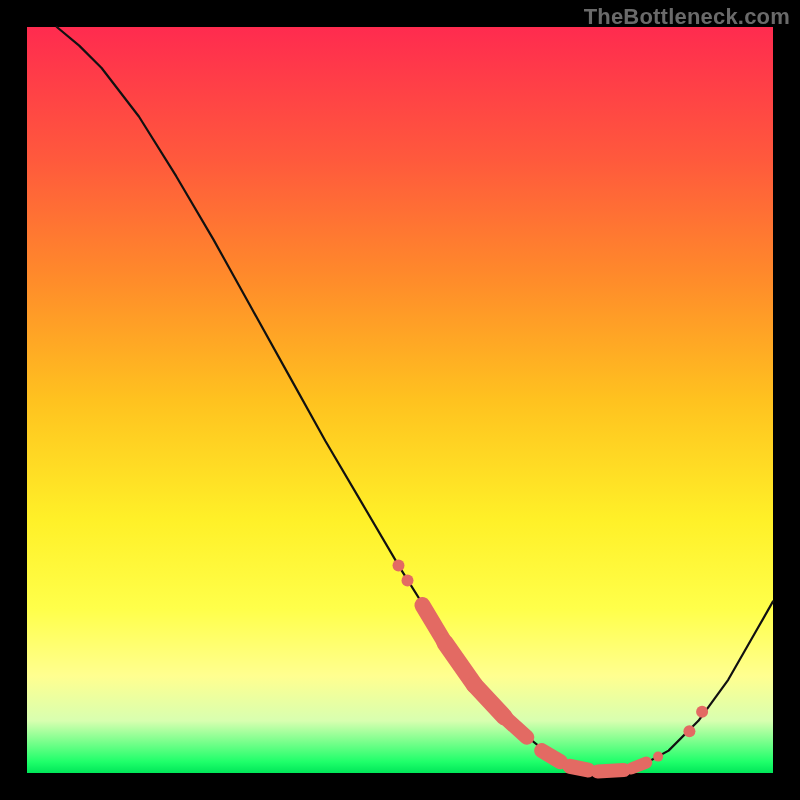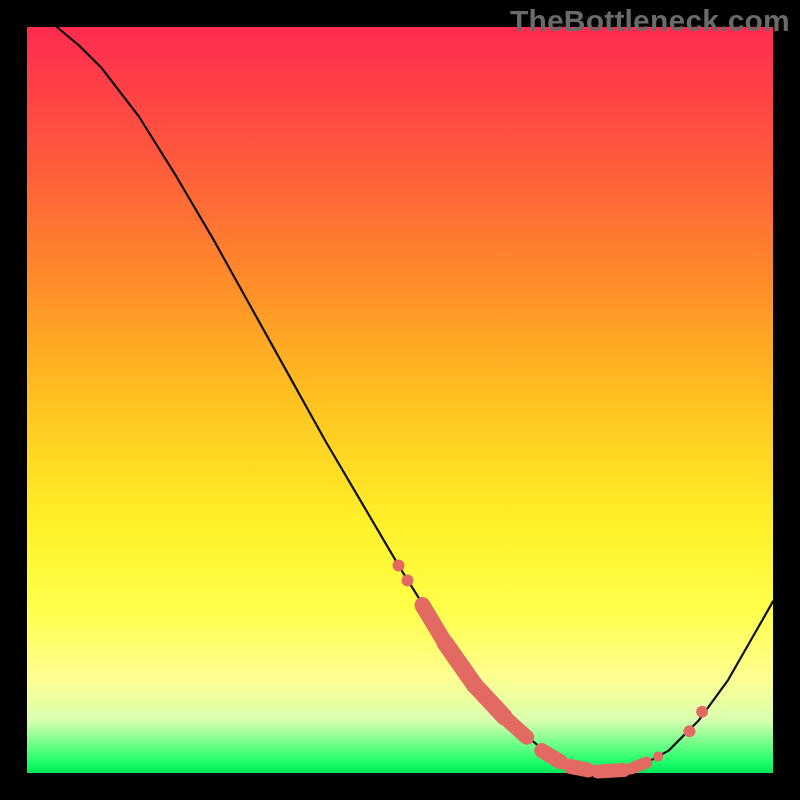--- a/index.html
+++ b/index.html
@@ -32,21 +32,21 @@
       #d8ffb0 93%,
       #1fff6a 98.5%,
       #00e659 100%
     );
   }
   .watermark {
     position: absolute;
     top: 4px;
     right: 10px;
     font-family: Arial, Helvetica, sans-serif;
-    font-size: 30px;
+    font-size: 22px;
     font-weight: 600;
     color: #6a6a6a;
     letter-spacing: 0.2px;
   }
   svg.overlay {
     position: absolute;
     left: 27px;
     top: 27px;
     width: 746px;
     height: 746px;

